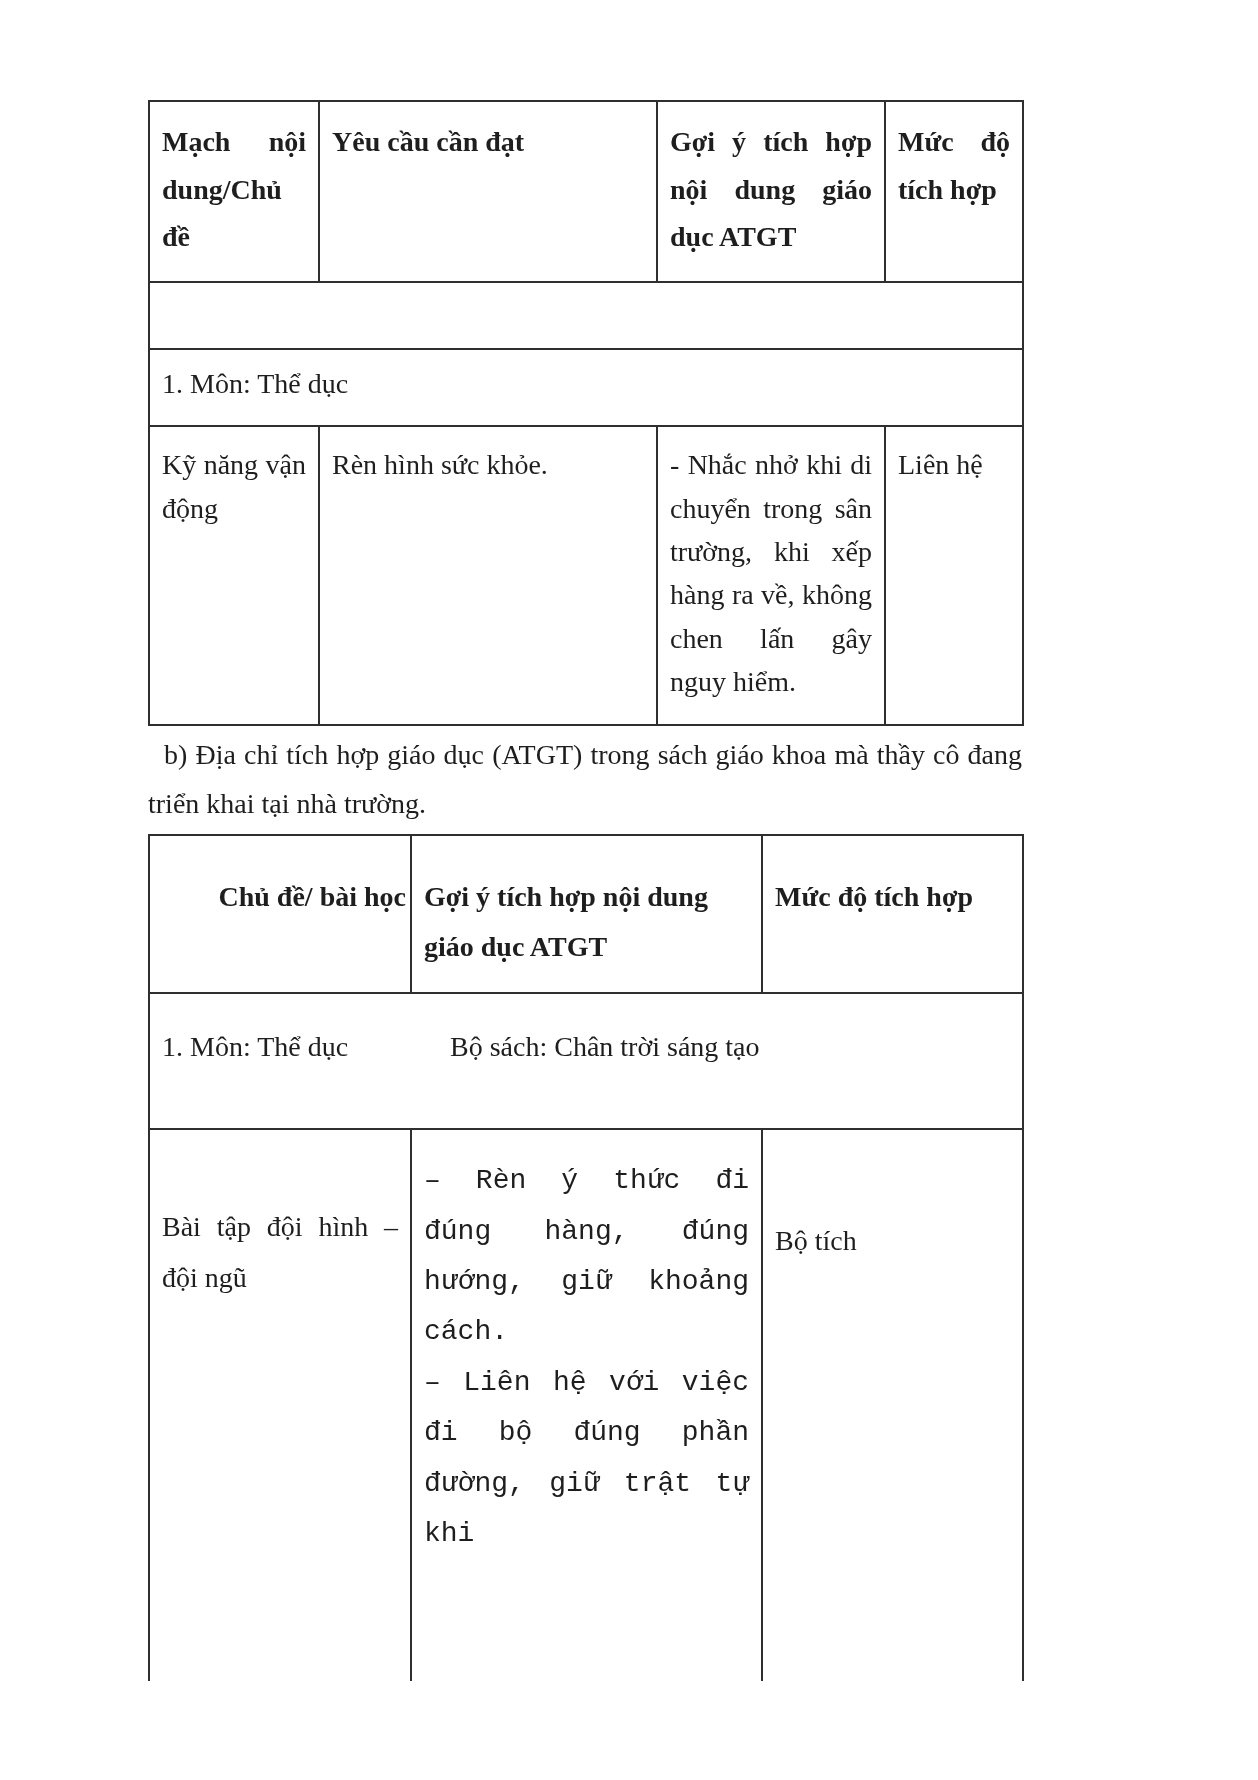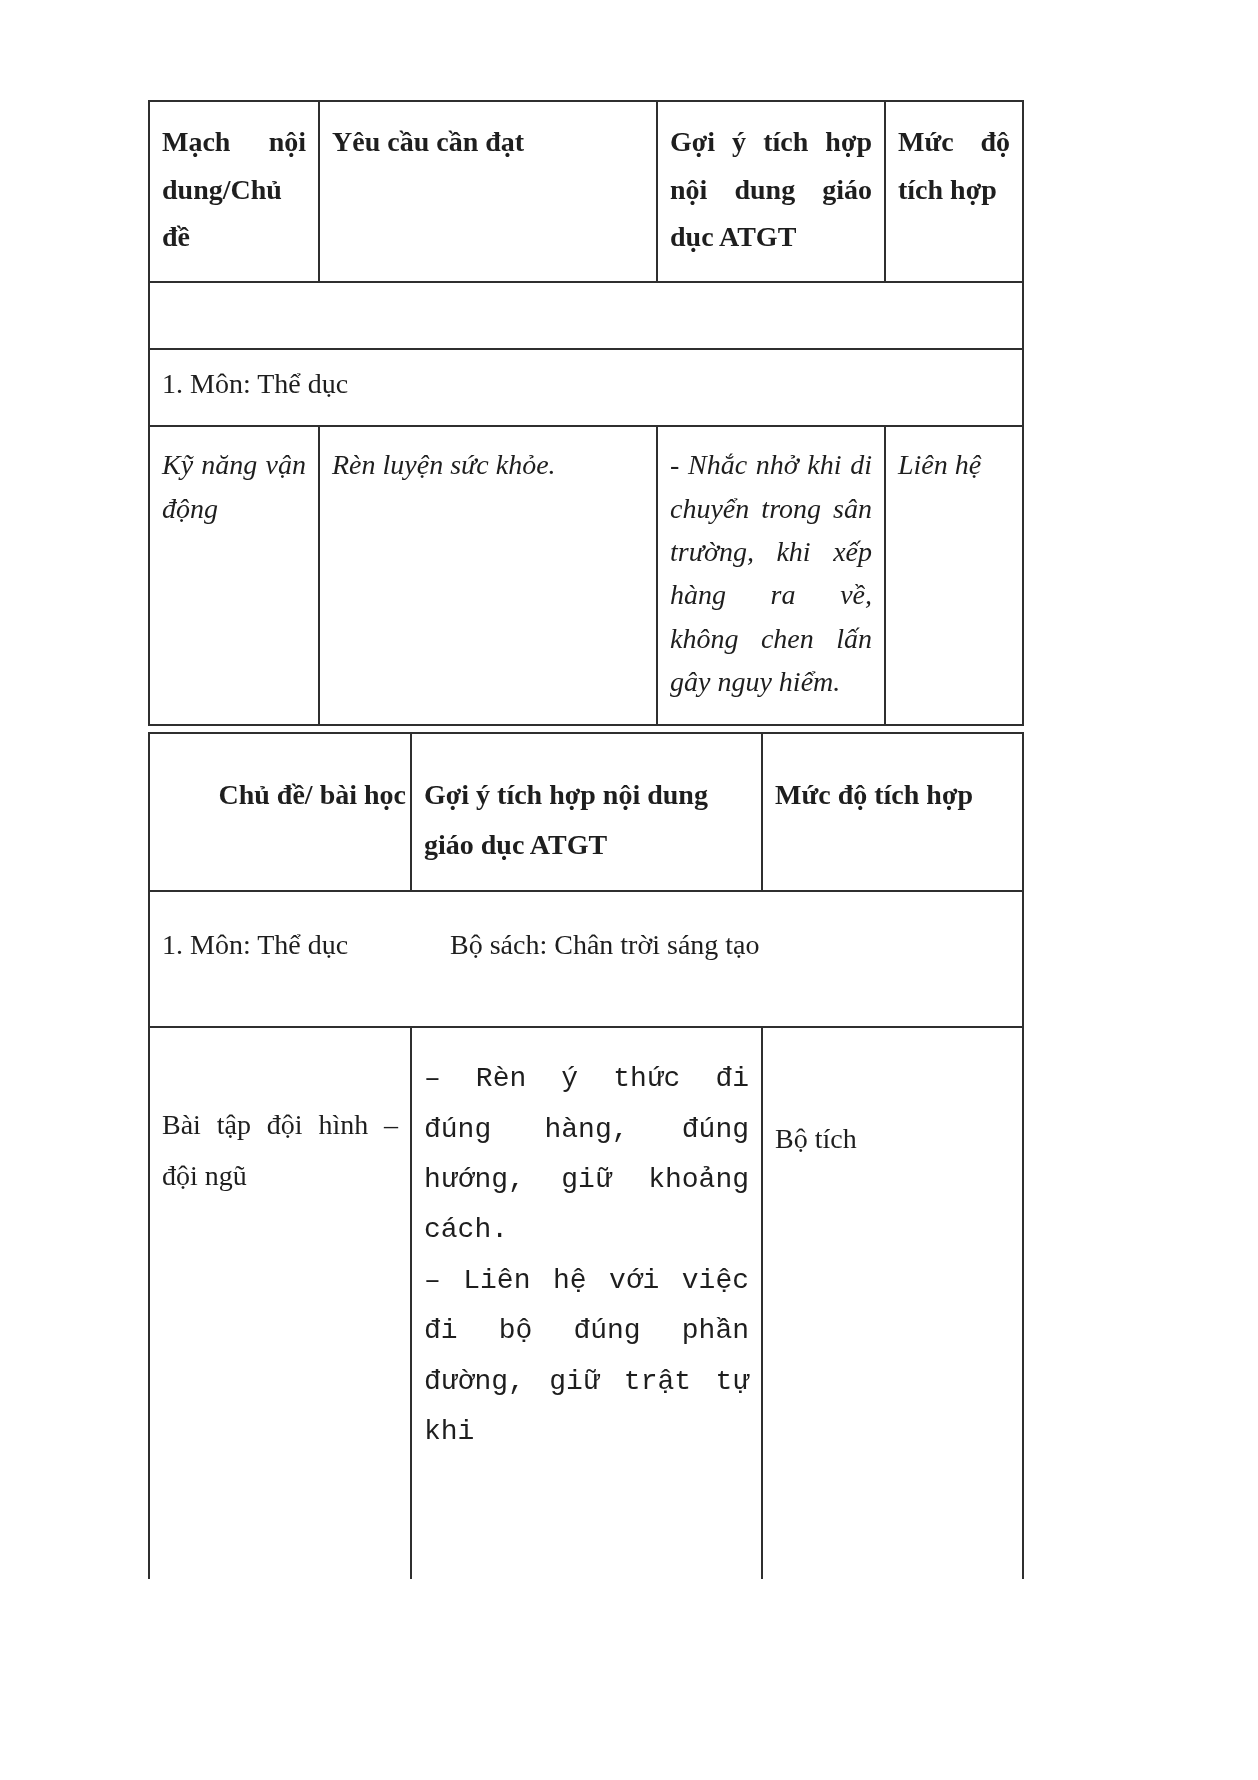--- a/index.html
+++ b/index.html
@@ -30,21 +30,21 @@
     vertical-align: top;
     padding: 20px 12px;
   }
   .just { text-align: justify; }
 
   
   .t1 td { line-height: 1.55; }
   .t1 .hdr td { font-weight: bold; line-height: 1.7; height: 178px; padding-top: 16px; }
   .t1 .empty td { height: 67px; }
   .t1 .sect td { height: 66px; padding-top: 12px; }
-  .t1 .data td { height: 296px; padding-top: 16px; font-style: italic; }
+  .t1 .data td { height: 296px; padding-top: 16px; }
 
   
   .caption {
     margin-top: 14px;
     font-style: italic;
     line-height: 1.75;
     text-indent: 12px;
     text-align: justify;
   }
   .para-b {
@@ -87,28 +87,29 @@
           <td class="just">Mức độ tích hợp</td>
         </tr>
         <tr class="empty">
           <td colspan="4"></td>
         </tr>
         <tr class="sect">
           <td colspan="4">1. Môn: Thể dục</td>
         </tr>
         <tr class="data">
           <td class="just">Kỹ năng vận động</td>
-          <td>Rèn luyện sức khỏe.</td>
+          <td>Rèn hình sức khỏe.</td>
           <td class="just">- Nhắc nhở khi di chuyển trong sân trường, khi xếp hàng ra về, không chen lấn gây nguy hiểm.</td>
           <td>Liên hệ</td>
         </tr>
       </tbody>
     </table>
 
 
+    <p class="para-b">b) Địa chỉ tích hợp giáo dục (ATGT) trong sách giáo khoa mà thầy cô đang triển khai tại nhà trường.</p>
 
     <table class="t2">
       <colgroup>
         <col style="width:262px">
         <col style="width:351px">
         <col style="width:261px">
       </colgroup>
       <tbody>
         <tr class="hdr">
           <td class="c1">Chủ đề/ bài học</td>

